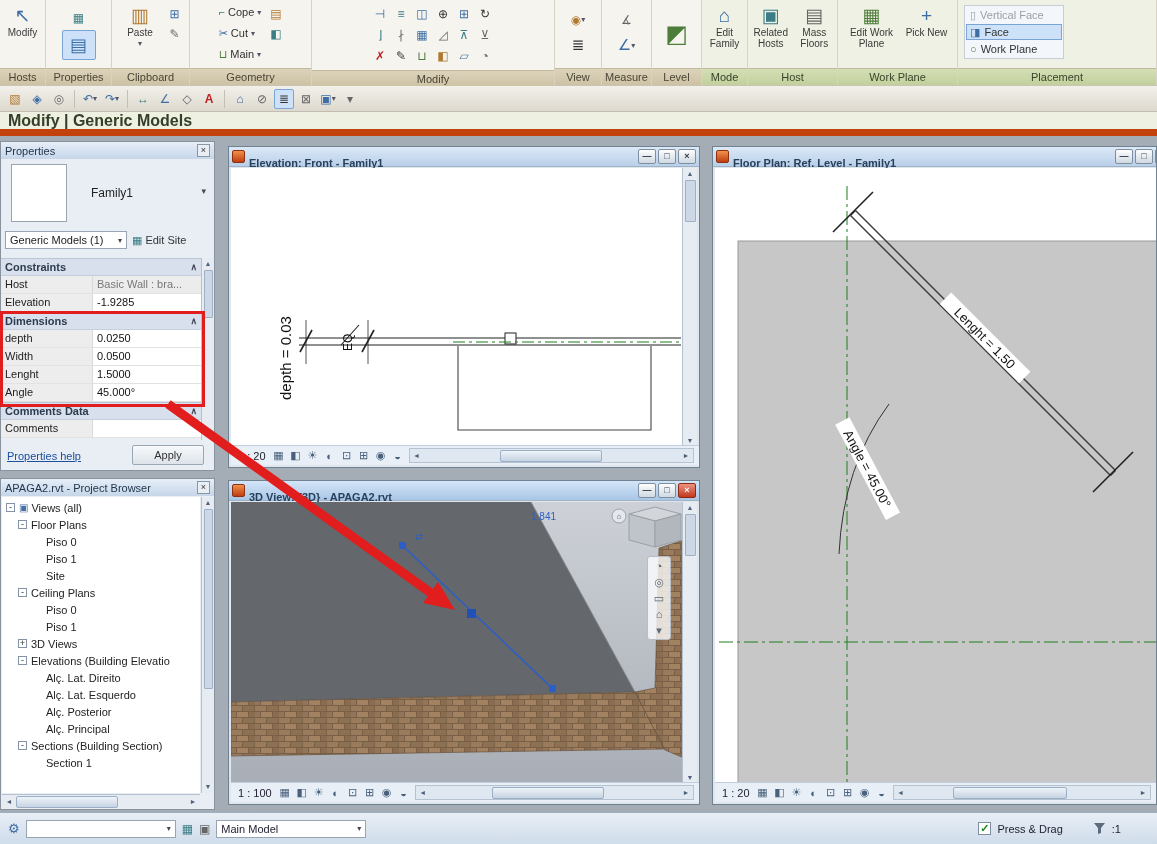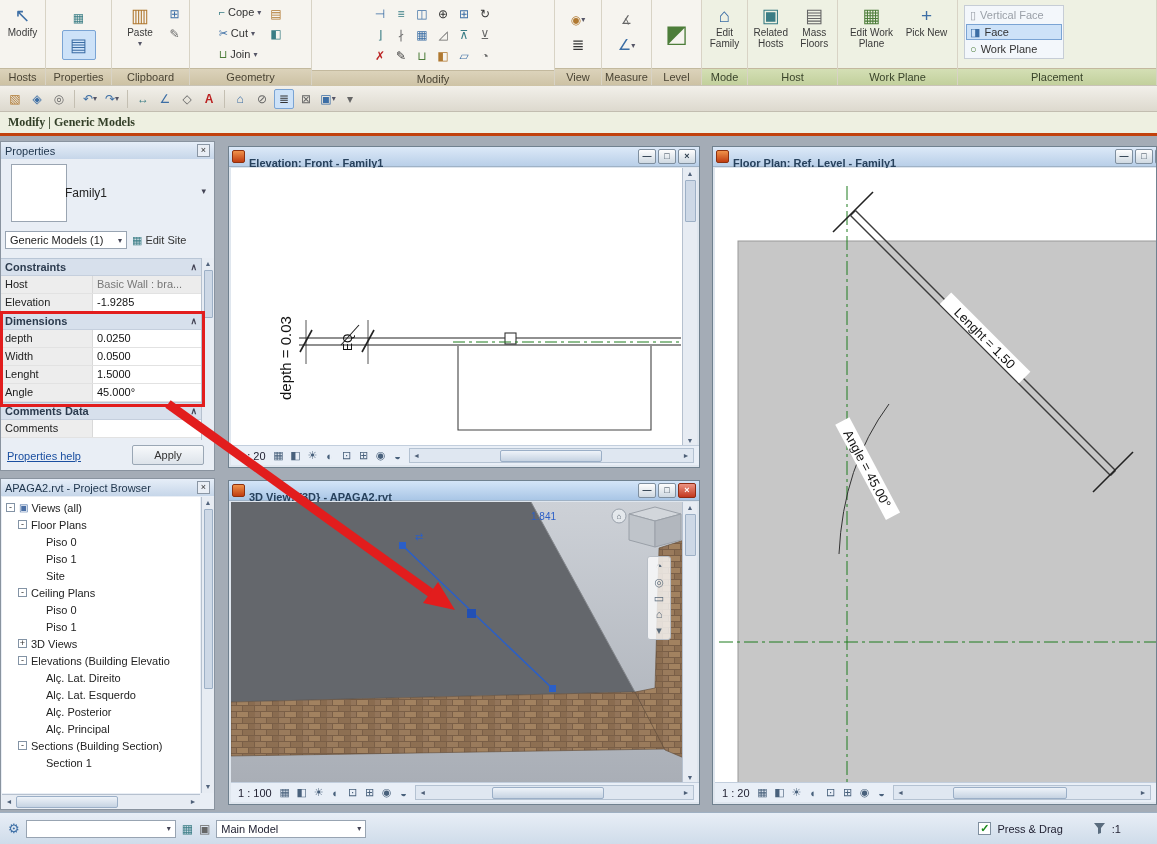--- a/index.html
+++ b/index.html
@@ -25,29 +25,29 @@
   .mgrid { display:grid; grid-template-columns:repeat(6,20px); grid-auto-rows:20px; gap:1px; padding:2px; }
   .plist { width:100px; margin:3px 0 0 4px; border:1px solid #c6cdd6; background:#f3f7fb; padding:1px; display:flex; flex-direction:column; gap:1px; align-self:flex-start; }
   .popt { display:flex; align-items:center; gap:4px; height:16px; padding:0 3px; font-size:11px; color:#333; border:1px solid transparent; }
   .popt.sel { background:#cde2f8; border-color:#7aa4d4; }
   .popt.dis { color:#9aa0a8; }
 
   
   .qat { position:absolute; left:0; top:86px; width:1157px; height:26px; background:linear-gradient(#f2f0ea,#ddd9ce); border-bottom:1px solid #c2bdb0; display:flex; align-items:center; gap:2px; padding:0 5px; }
   .qbtn { height:20px; min-width:20px; display:flex; align-items:center; justify-content:center; font-size:12px; color:#4a5a6e; border:1px solid transparent; border-radius:2px; padding:0 1px; }
   .qsep { width:1px; height:18px; background:#c4bfb2; margin:0 3px; }
-  .ctxbar { position:absolute; left:0; top:112px; width:1157px; height:24px; background:#eef0e1; border-bottom:3px solid #c2410c; display:flex; align-items:center; padding-left:8px; font-weight:bold; font-size:12px; color:#333f28;font-family:Liberation Serif, serif; }
+  .ctxbar { position:absolute; left:0; top:112px; width:1157px; height:24px; background:#eef0e1; border-bottom:7px solid #c2410c; display:flex; align-items:center; padding-left:8px; font-weight:bold; font-size:16px; color:#333f28; }
 
   
   .palette { position:absolute; background:#e9eef5; border:1px solid #89939f; }
   .phead { height:17px; background:linear-gradient(#e6eef8,#c6d6e9); display:flex; align-items:center; padding:0 4px; font-size:11px; color:#21374e; }
   .phead .ptitle { flex:1; }
   .pclose { width:13px; height:13px; border:1px solid #8a96a4; background:#e9eef5; font-size:9px; line-height:10px; text-align:center; color:#333; }
   .prevbox { position:absolute; left:10px; top:22px; width:56px; height:58px; background:#fff; border:1px solid #9aa5b2; }
-  .famname { position:absolute; left:64px; top:44px; font-size:12px; }
+  .famname { position:absolute; left:90px; top:44px; font-size:12px; }
   .prevdd { position:absolute; right:8px; top:44px; font-size:9px; color:#445; }
   .typerow { position:absolute; left:4px; top:88px; width:205px; height:20px; display:flex; gap:5px; align-items:center; }
   .combo { height:18px; background:#fff; border:1px solid #98a4b2; display:flex; align-items:center; padding:0 4px; font-size:11px; }
   .combo .cdd { margin-left:auto; font-size:8px; color:#445; padding-left:4px; }
   .edittype { display:flex; align-items:center; gap:3px; font-size:11px; color:#333; }
   .pgrid { position:absolute; left:0; top:116px; width:200px; }
   .sechead { height:18px; background:#d7e0ec; border-top:1px solid #b9c6d6; border-bottom:1px solid #c5cfdd; display:flex; align-items:center; padding:0 4px; font-weight:bold; color:#2c3b4e;text-align:center; }
   .sechead .chev { margin-left:auto; font-size:9px; color:#445; }
   .prow { display:flex; height: 18px; background:#fff; border-bottom:1px solid #e2e2e2; }
   .pl { width:92px; background:#ededed; border-right:1px solid #d9d9d9; padding:2px 4px; color:#222; overflow:hidden; white-space:nowrap; }
@@ -148,21 +148,21 @@
             <span>Cope</span>
             <span class="dd">▾</span>
           </div>
           <div class="grow">
             <span class="c-blue">✂</span>
             <span>Cut</span>
             <span class="dd">▾</span>
           </div>
           <div class="grow">
             <span class="c-green">⊔</span>
-            <span>Join</span>
+            <span>Main</span>
             <span class="dd">▾</span>
           </div>
         </div>
         <div class="gcol" style="padding-top:2px">
           <span class="smbtn">
               <span class="c-orange">▤</span>
             </span>
           <span class="smbtn">
               <span class="c-teal">◧</span>
             </span>

